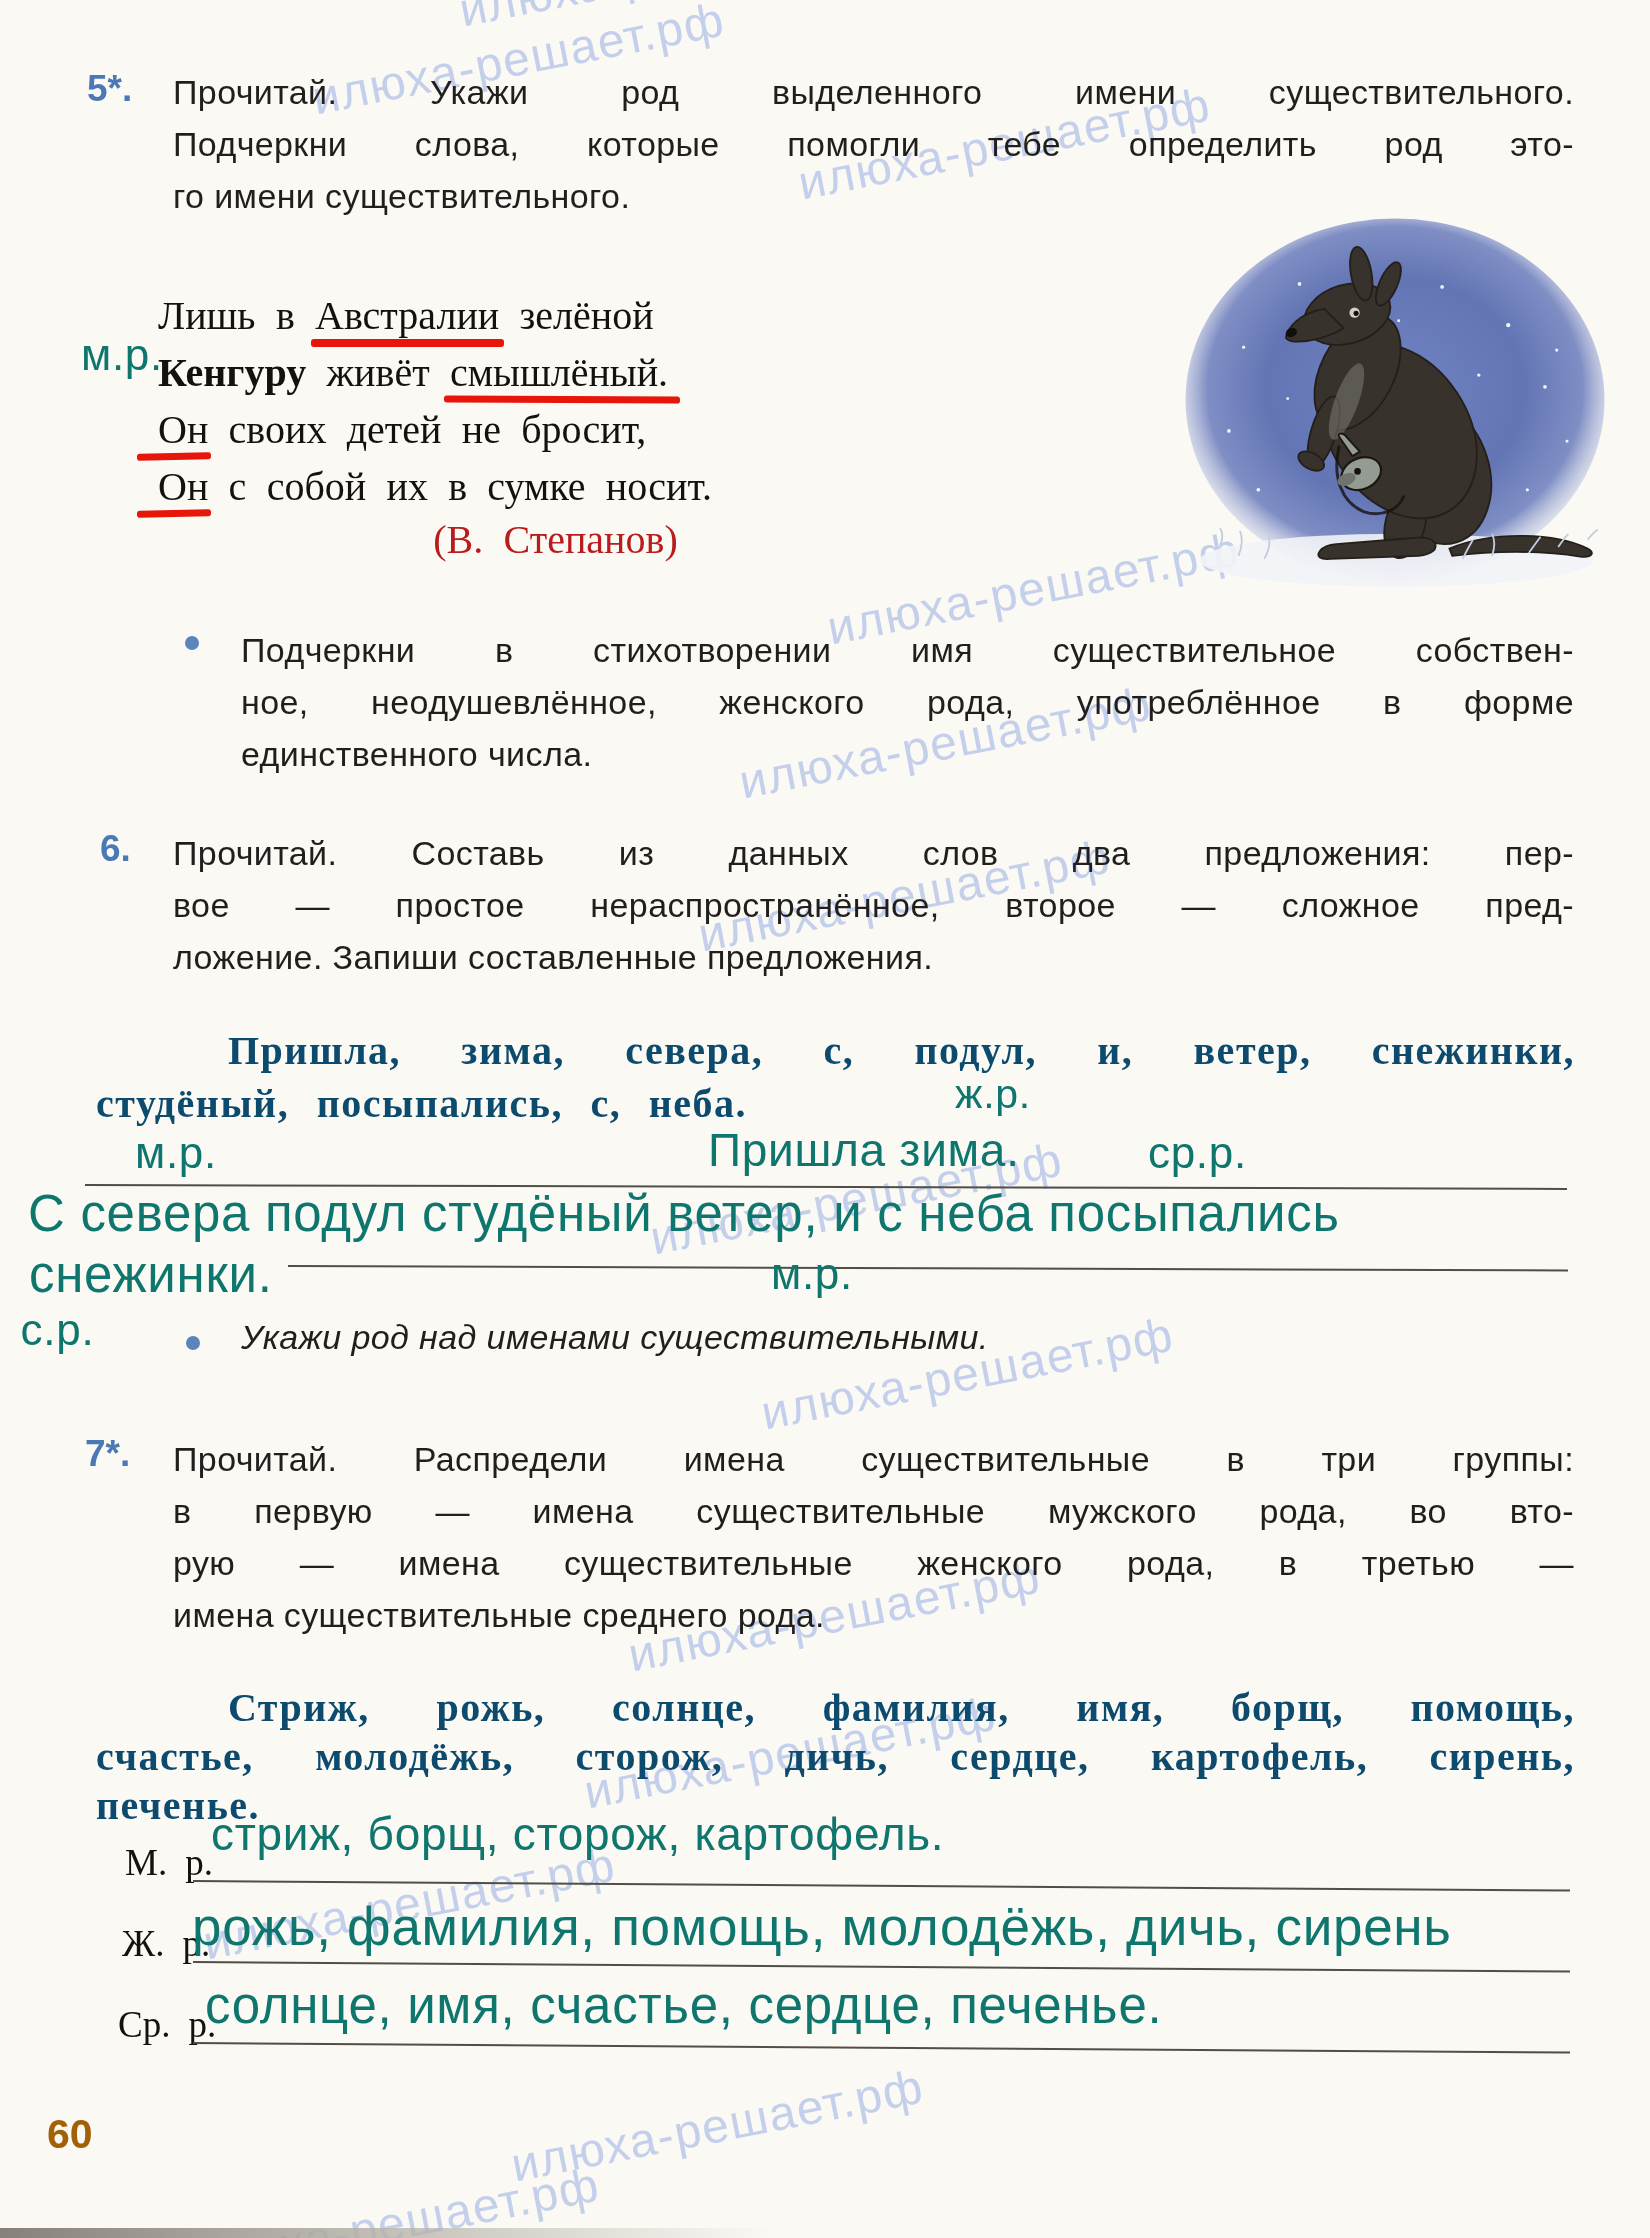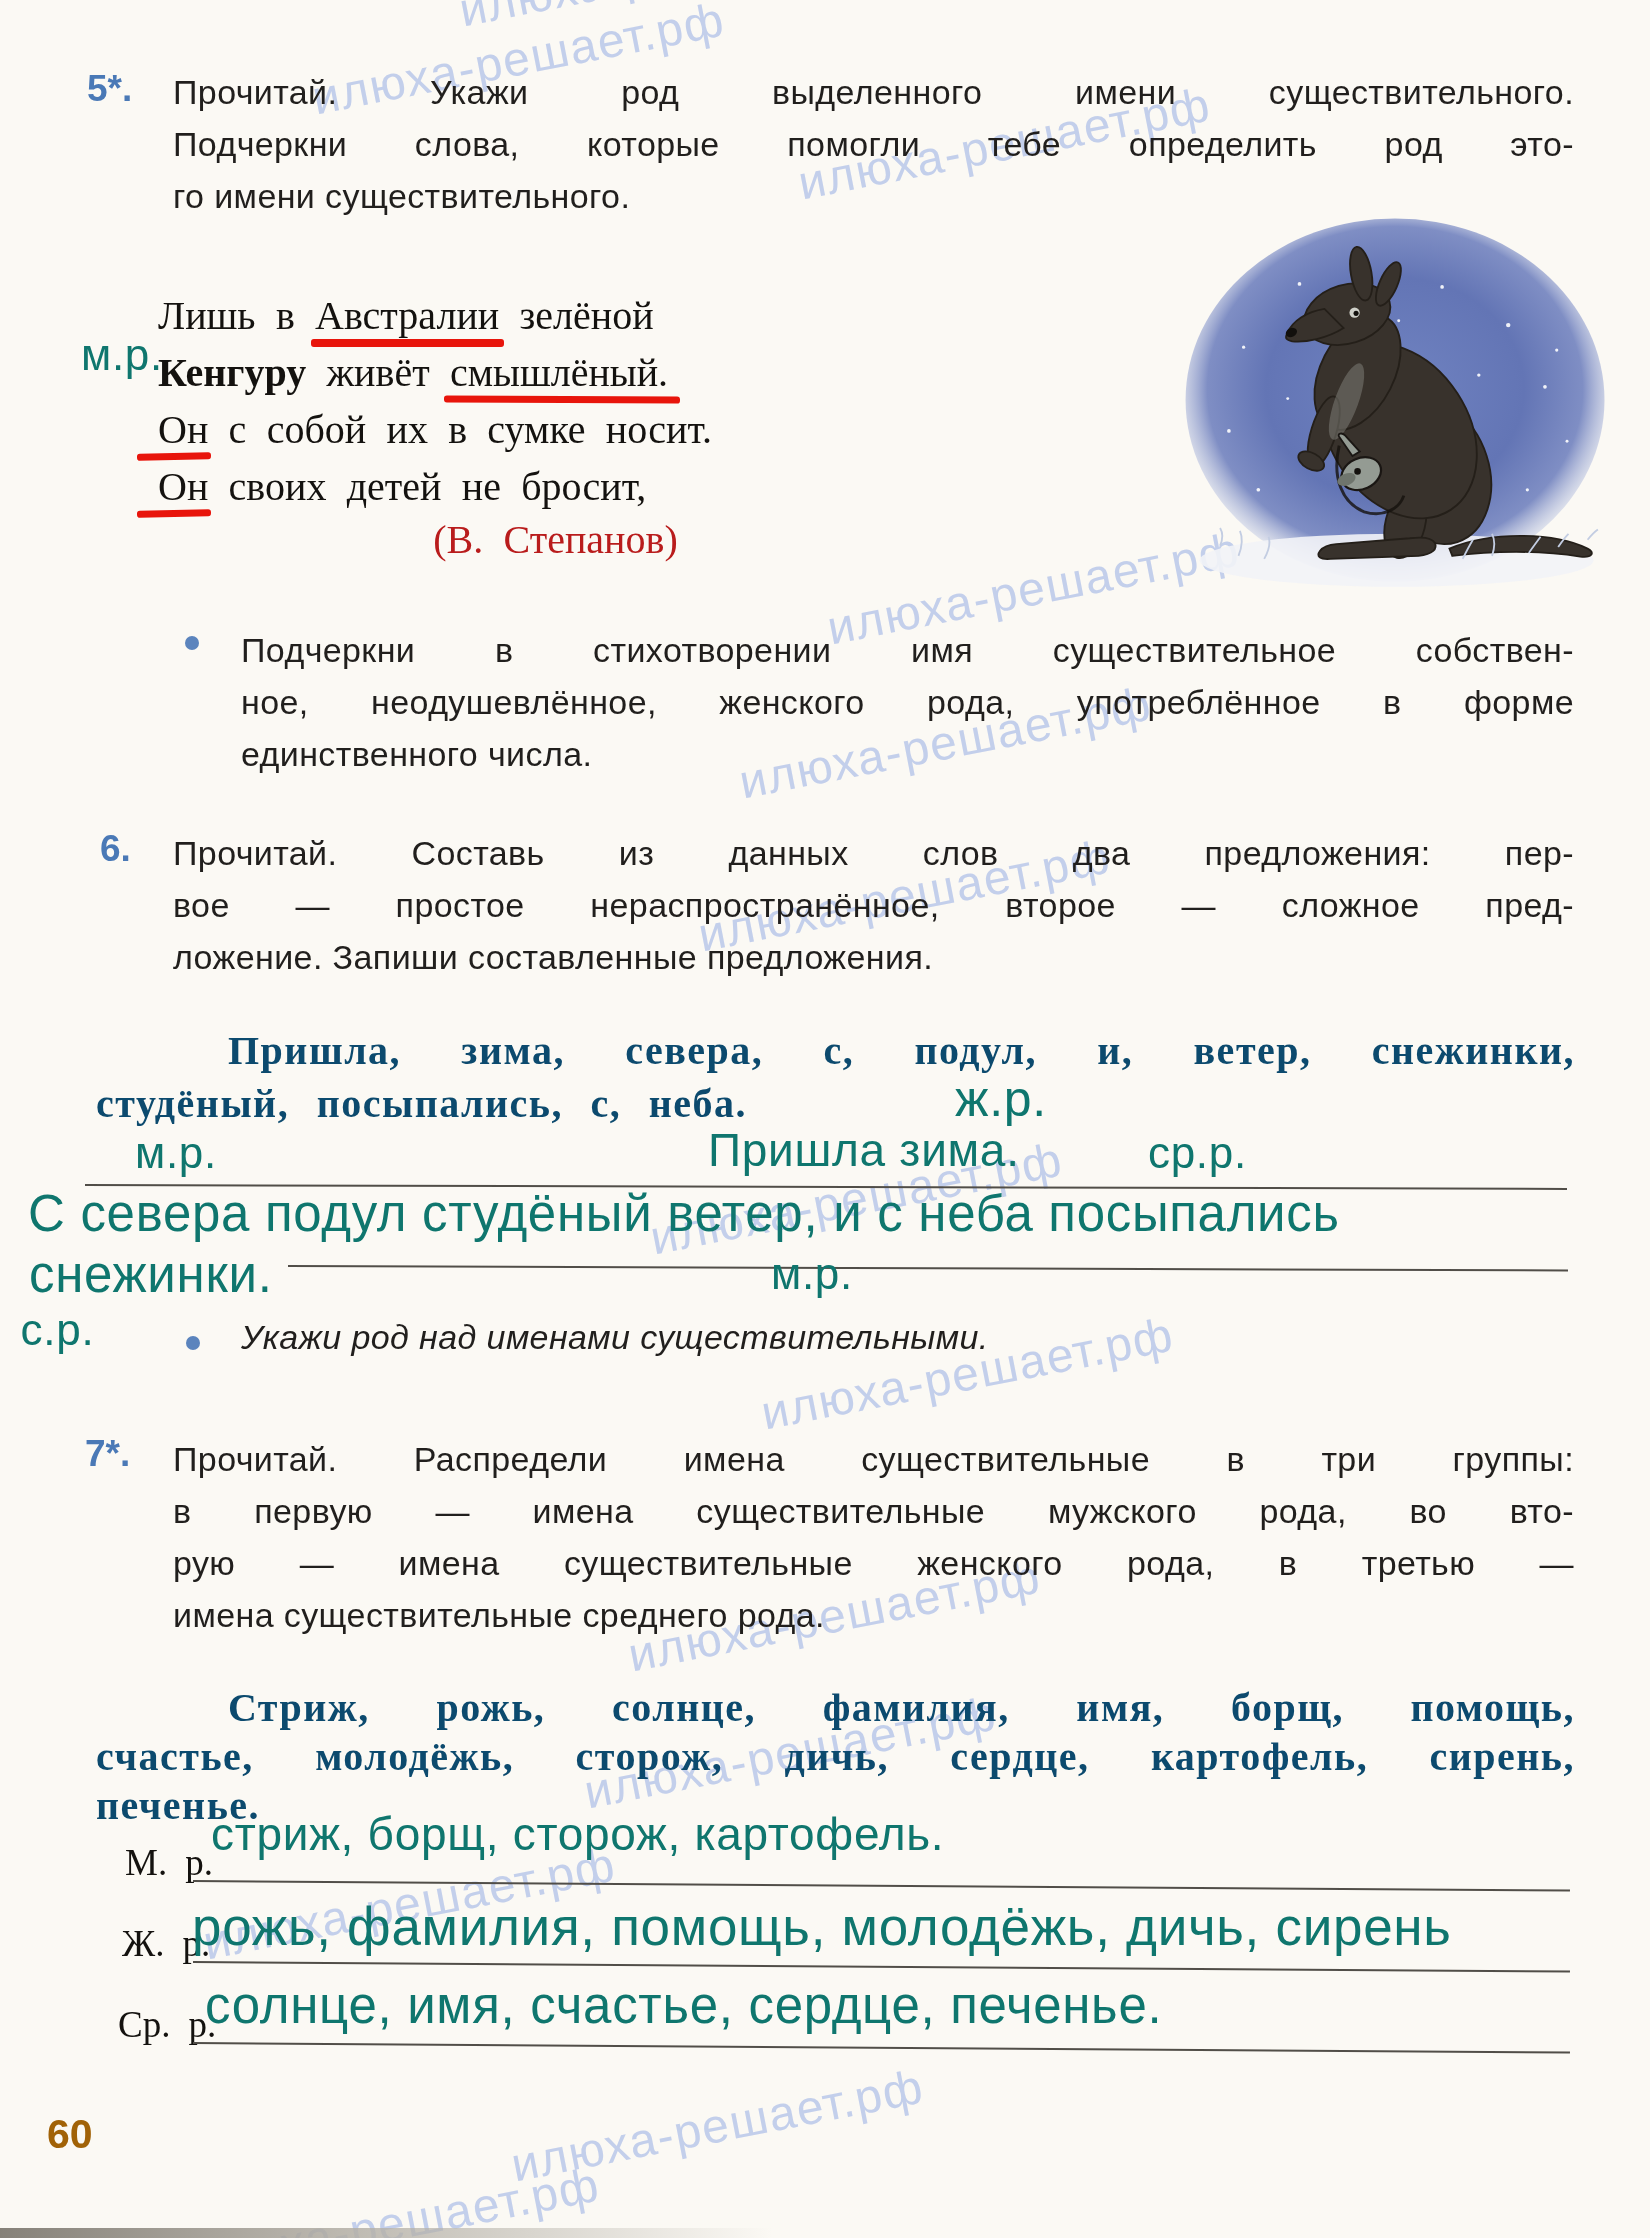--- a/index.html
+++ b/index.html
@@ -150,25 +150,25 @@
       <span class="ru">Австралии</span>
       <span>зелёной</span>
     </div>
     <div class="pl">
       <span class="bold">Кенгуру</span>
       <span>живёт</span>
       <span class="ru ru-wide">смышлёный.</span>
     </div>
     <div class="pl">
       <span class="ru ru-on">Он</span>
+      <span>своих детей не бросит,</span>
+    </div>
+    <div class="pl">
+      <span class="ru ru-on">Он</span>
       <span>с собой их в сумке носит.</span>
-    </div>
-    <div class="pl">
-      <span class="ru ru-on">Он</span>
-      <span>своих детей не бросит,</span>
     </div>
   </div>
   <div class="author">(В. Степанов)</div>
 
   <div class="bullet-dot" style="left:185px;top:636px;"></div>
   <div class="instr" style="left:241px;top:624px;width:1333px;">
     <div class="j">Подчеркни в стихотворении имя существительное собствен-</div>
     <div class="j">ное, неодушевлённое, женского рода, употреблённое в форме</div>
     <div>единственного числа.</div>
   </div>
@@ -178,21 +178,21 @@
     <div class="j">Прочитай. Составь из данных слов два предложения: пер-</div>
     <div class="j">вое — простое нераспространённое, второе — сложное пред-</div>
     <div>ложение. Запиши составленные предложения.</div>
   </div>
 
   <div class="wordlist" style="left:96px;top:1024px;width:1479px;">
     <div class="wl72 j ind">Пришла, зима, севера, с, подул, и, ветер, снежинки,</div>
     <div class="wl72">студёный, посыпались, с, неба.</div>
   </div>
 
-  <div class="red" style="left:955px;top:1074px;font-size:50px;">ж.р.</div>
+  <div class="red" style="left:955px;top:1074px;font-size:41px;">ж.р.</div>
   <div class="red" style="left:135px;top:1131px;font-size:44px;">м.р.</div>
   <div class="red" style="left:708px;top:1127px;font-size:46px;">Пришла зима.</div>
   <div class="red" style="left:1148px;top:1131px;font-size:44px;">ср.р.</div>
 
   <div class="rule" style="left:85px;top:1184px;width:1482px;transform:rotate(.15deg);"></div>
   <div class="red" style="left:28px;top:1188px;font-size:51px;">С севера подул студёный ветер, и с неба посыпались</div>
   <div class="red" style="left:29px;top:1249px;font-size:51px;">снежинки.</div>
   <div class="rule" style="left:288px;top:1265px;width:1280px;transform:rotate(.2deg);"></div>
   <div class="red" style="left:771px;top:1252px;font-size:44px;">м.р.</div>
   <div class="red" style="left:20.6px;top:1308px;font-size:44px;">с.р.</div>

